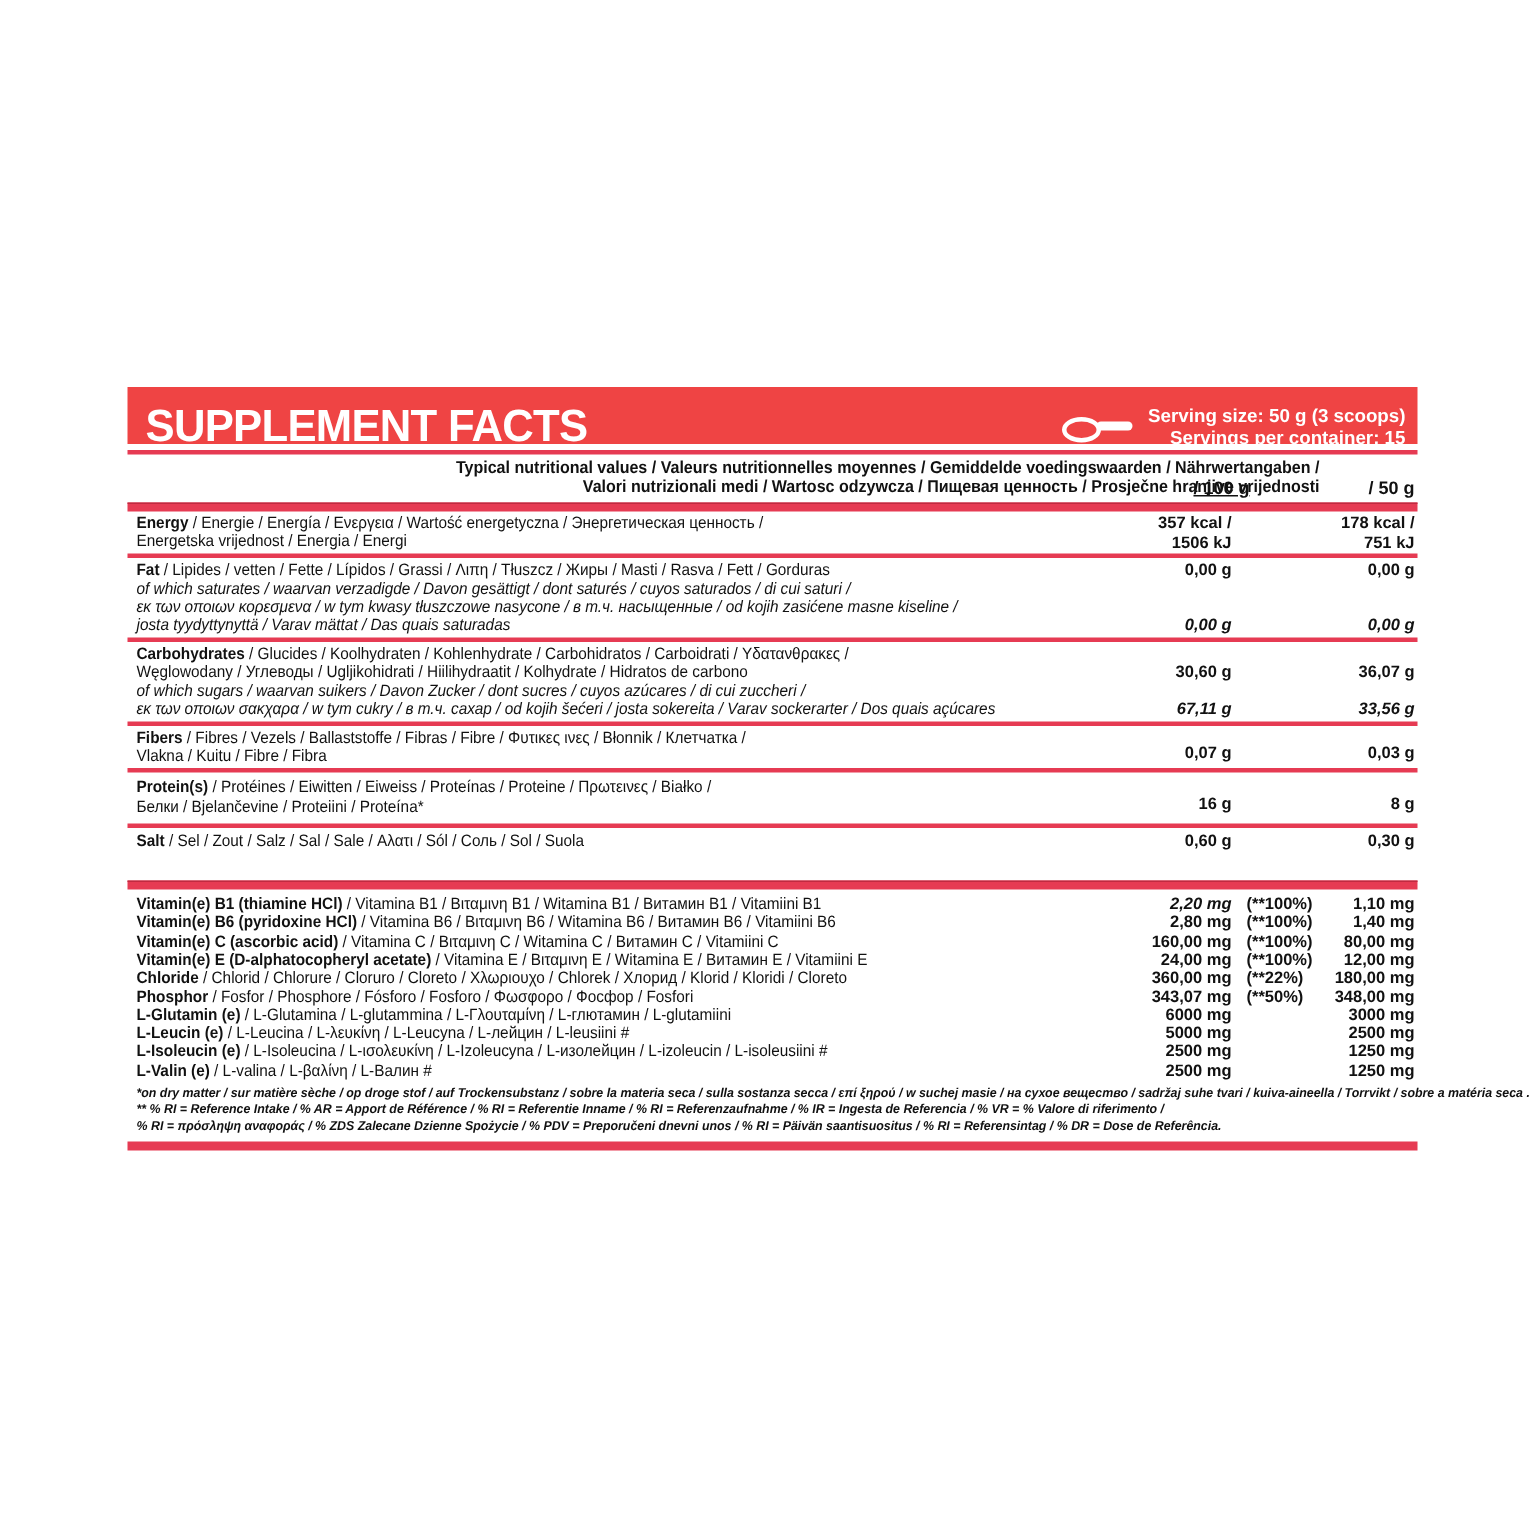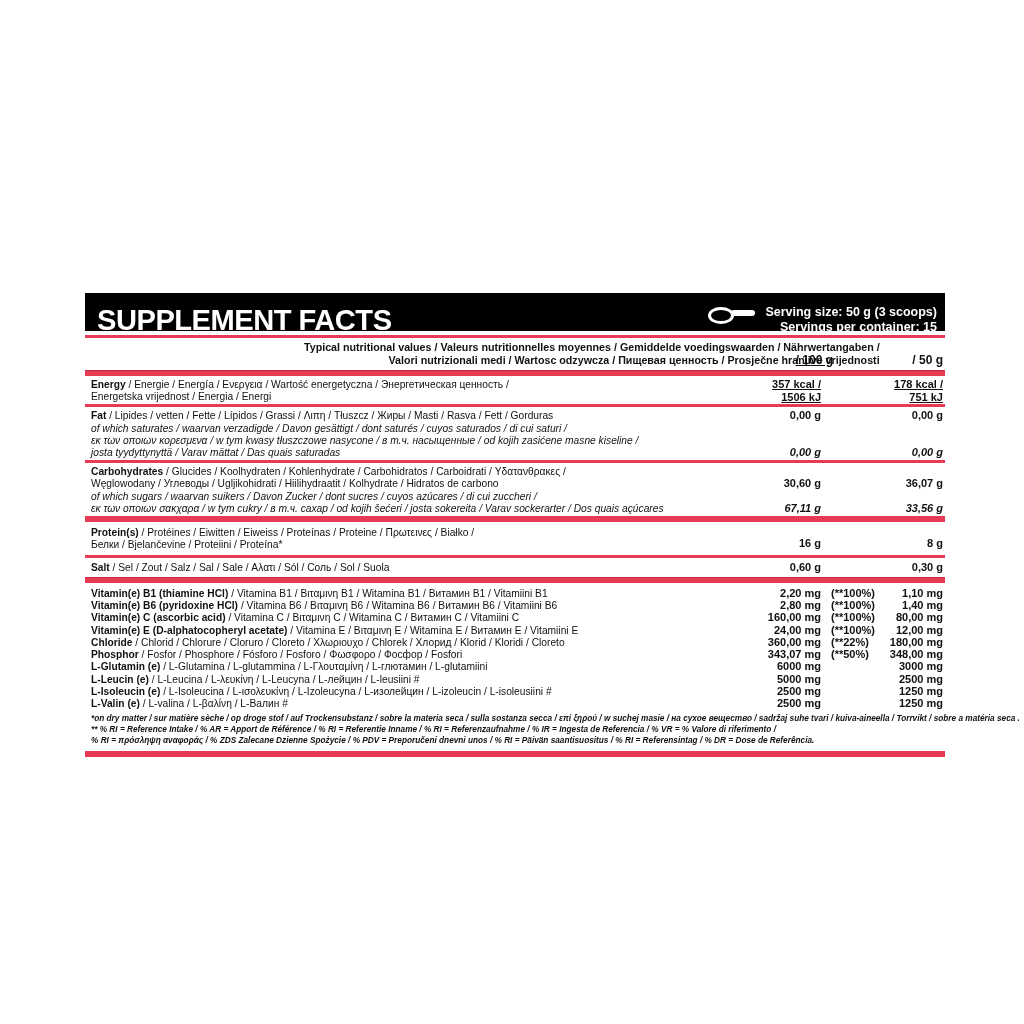--- a/index.html
+++ b/index.html
@@ -1,43 +1,43 @@
 <!DOCTYPE html>
 <html><head>
 <meta charset="utf-8">
 <style>
   html,body{margin:0;padding:0;}
   body{font-family:"Liberation Sans",sans-serif;background:#fff;}
   .page{position:relative;width:1024px;height:1024px;background:#fff;overflow:hidden;}
   .label{position:absolute;left:85px;top:258px;width:860px;color:#111;}
 
   
-  .banner{height:38px;background:#000000;display:flex;align-items:center;justify-content:space-between;padding:16px 8px 0 12px;box-sizing:border-box;margin-top:35px;}
+  .banner{height:38px;background:#ef4444;display:flex;align-items:center;justify-content:space-between;padding:16px 8px 0 12px;box-sizing:border-box;}
   .banner-title{color:#fff;font-size:30px;font-weight:bold;letter-spacing:-0.5px;transform:scaleX(0.97);transform-origin:0 50%;white-space:nowrap;}
-  .serving{display:flex;align-items:flex-start;gap:10px;}
+  .serving{display:flex;align-items:center;gap:10px;}
   .scoop{position:relative;width:48px;height:18px;flex:none;}
   .scoop-cup{position:absolute;left:1px;top:2px;width:20px;height:11px;border:3px solid #fff;border-radius:50%;background:transparent;}
   .scoop-handle{position:absolute;left:24px;top:5px;width:24px;height:6px;background:#fff;border-radius:3px;}
   .serving-text{text-align:right;color:#fff;font-size:12.5px;font-weight:bold;line-height:15px;white-space:nowrap;}
 
   
   .rule{height:3px;background:#E63B53;}
   .rule-thick{height:5px;background:#E63B53;border-top:1px solid #C02A40;box-sizing:content-box;}
   .gap{height:4px;background:#fff;}
 
   
   .row{position:relative;padding:2px 6px;font-size:11px;line-height:12.2px;}
   .txt{transform:scaleX(0.93);transform-origin:0 0;white-space:nowrap;}
   .lead{font-weight:bold;}
   .it{font-style:italic;}
   .hdr-row{padding:3px 6px;font-size:11.5px;font-weight:bold;line-height:13px;text-align:right;}
   .col-label{position:absolute;bottom:3px;font-size:12px;font-weight:bold;}
   .v100{position:absolute;right:124px;top:2px;font-weight:bold;text-align:right;white-space:nowrap;}
   .v50{position:absolute;right:2px;top:2px;font-weight:bold;text-align:right;white-space:nowrap;}
-  .vstack{line-height:13px;text-align:right;text-decoration:underline;}
+  .vstack{line-height:13px;text-align:right;}
   .valit{font-style:italic;}
 
   
   .vit-row{position:relative;line-height:12.3px;font-size:11px;padding:0 6px;}
   .vit-right{position:absolute;right:2px;top:0;width:112px;display:flex;justify-content:space-between;font-weight:bold;white-space:nowrap;}
   .vits{padding-top:4px;padding-bottom:1px;}
 
   
   .footnotes{padding:2px 6px 3px;font-size:8.6px;font-weight:bold;font-style:italic;line-height:11px;}
   .fn{transform:scaleX(0.96);transform-origin:0 0;white-space:nowrap;}
@@ -109,45 +109,51 @@
       <div class="txt it">of which sugars / waarvan suikers / Davon Zucker / dont sucres / cuyos azúcares / di cui zuccheri /</div>
       <div class="txt it">εκ των οποιων σακχαρα / w tym cukry / в т.ч. сахар / od kojih šećeri / josta sokereita / Varav sockerarter / Dos quais açúcares</div>
       <span class="v100" style="top:14px;">30,60 g</span>
       <span class="v50" style="top:14px;">36,07 g</span>
       <span class="v100 valit" style="top:auto;bottom:2px;">67,11 g</span>
       <span class="v50 valit" style="top:auto;bottom:2px;">33,56 g</span>
     </div>
 
     <div class="rule"></div>
 
+    <div class="row">
+      <div class="txt"><span class="lead">Fibers</span><span> / Fibres / Vezels / Ballaststoffe / Fibras / Fibre / Φυτικες ινες / Błonnik / Клетчатка /</span></div>
+      <div class="txt">Vlakna / Kuitu / Fibre / Fibra</div>
+      <span class="v100" style="top:12px;">0,07 g</span>
+      <span class="v50" style="top:12px;">0,03 g</span>
+    </div>
 
     <div class="rule"></div>
 
     <div class="row" style="padding-top:4px;padding-bottom:5px;">
       <div class="txt"><span class="lead">Protein(s)</span><span> / Protéines / Eiwitten / Eiweiss / Proteínas / Proteine / Πρωτεινες / Białko /</span></div>
       <div class="txt">Белки / Bjelančevine / Proteiini / Proteína*</div>
       <span class="v100" style="top:15px;">16 g</span>
       <span class="v50" style="top:15px;">8 g</span>
     </div>
 
     <div class="rule"></div>
 
-    <div class="row" style="padding-top:3px;padding-bottom:3px;">
+    <div class="row" style="padding-top:3px;padding-bottom:20px;">
       <div class="txt"><span class="lead">Salt</span><span> / Sel / Zout / Salz / Sal / Sale / Αλατι / Sól / Соль / Sol / Suola</span></div>
       <span class="v100" style="top:3px;">0,60 g</span>
       <span class="v50" style="top:3px;">0,30 g</span>
     </div>
 
     <div class="rule-thick"></div>
 
     <div class="vits">
 
       <div class="vit-row">
         <div class="txt"><span class="lead">Vitamin(e) B1 (thiamine HCl)</span><span> / Vitamina B1 / Βιταμινη B1 / Witamina B1 / Витамин B1 / Vitamiini B1</span></div>
-        <span class="v100" style="top:0;">2,20 mg</span>
+        <span class="v100" style="top:0;font-style:italic;">2,20 mg</span>
         <span class="vit-right">
             <span>(**100%)</span>
             <span>1,10 mg</span>
           </span>
       </div>
 
       <div class="vit-row">
         <div class="txt"><span class="lead">Vitamin(e) B6 (pyridoxine HCl)</span><span> / Vitamina B6 / Βιταμινη B6 / Witamina B6 / Витамин B6 / Vitamiini B6</span></div>
         <span class="v100" style="top:0;">2,80 mg</span>
         <span class="vit-right">

